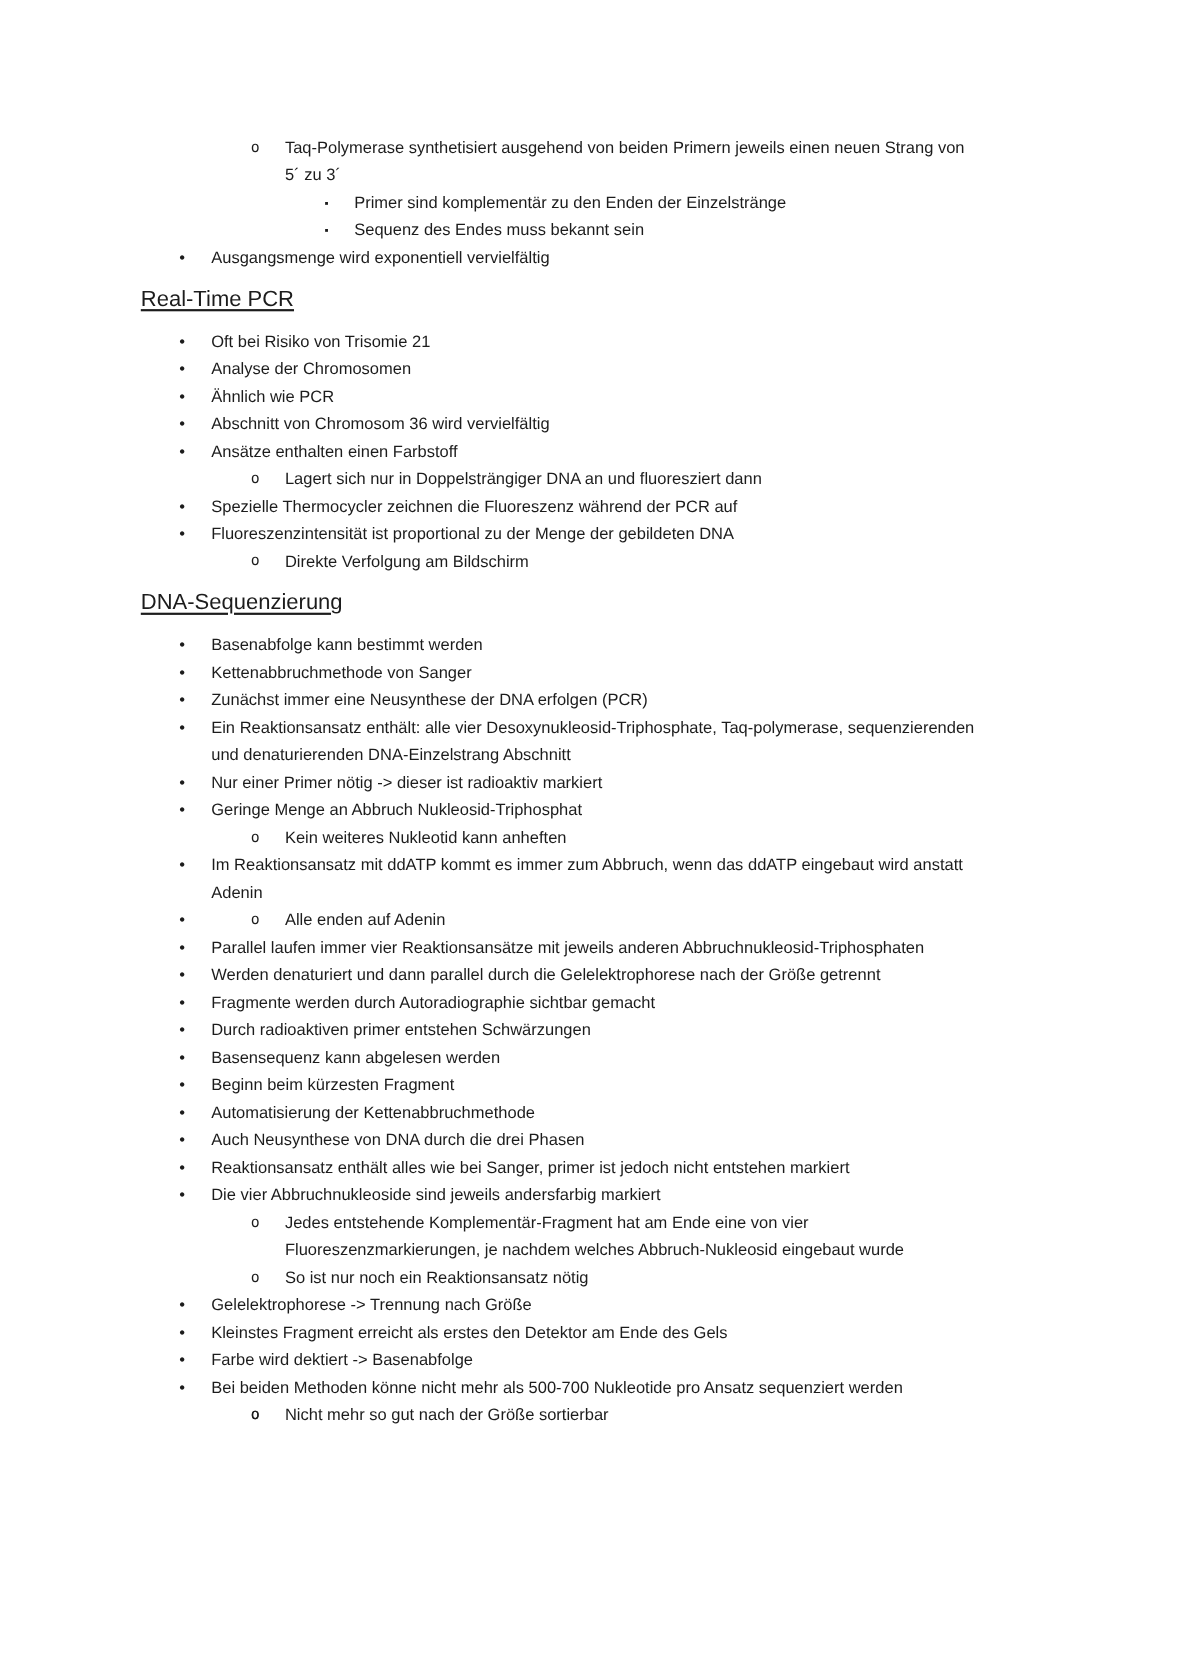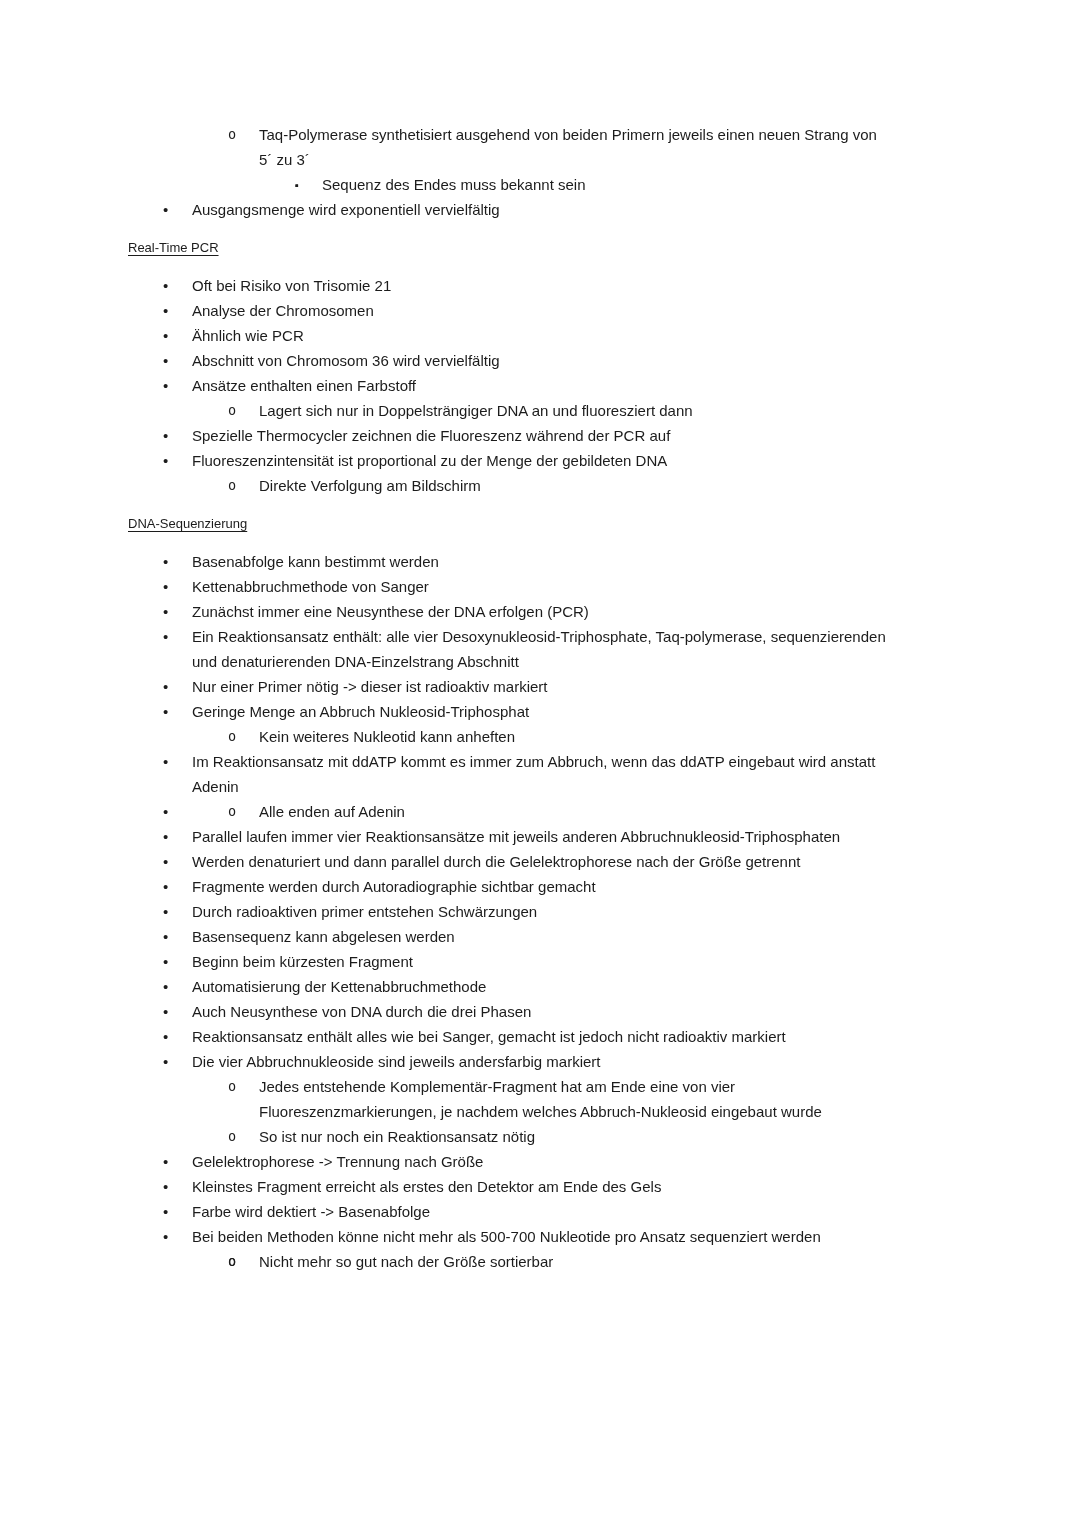--- a/index.html
+++ b/index.html
@@ -20,21 +20,21 @@
     height: 1527px;
     padding: 122px 127px 0 128px;
     background: #ffffff;
   }
   #content {
     font-size: 15px;
     line-height: 25px;
   }
   section { margin: 0; }
   .heading {
-    font-size: 13px;
+    font-size: 20px;
     font-weight: 400;
     text-decoration: underline;
     text-underline-offset: 3px;
     margin: 13px 0 13px 0;
     line-height: 25px;
     color: #1c1c1c;
   }
   .item {
     position: relative;
     margin: 0;
@@ -59,21 +59,21 @@
   .lvl3 .bullet { left: 167px; font-size: 10.5px; top: 1px; }
 </style>
 </head>
 <body>
 
 <main id="page">
   <div id="content">
       <section>
         <div class="item lvl2"><span class="bullet">o</span><span class="item-text">Taq-Polymerase synthetisiert ausgehend von beiden Primern jeweils einen neuen Strang von
 5´ zu 3´</span></div>
-        <div class="item lvl3"><span class="bullet">▪</span></div>
+        <div class="item lvl3"><span class="bullet">▪</span><span class="item-text">Primer sind komplementär zu den Enden der Einzelstränge</span></div>
         <div class="item lvl3"><span class="bullet">▪</span><span class="item-text">Sequenz des Endes muss bekannt sein</span></div>
         <div class="item lvl1"><span class="bullet">•</span><span class="item-text">Ausgangsmenge wird exponentiell vervielfältig</span></div>
       </section>
       <section>
         <h2 class="heading">Real-Time PCR</h2>
         <div class="item lvl1"><span class="bullet">•</span><span class="item-text">Oft bei Risiko von Trisomie 21</span></div>
         <div class="item lvl1"><span class="bullet">•</span><span class="item-text">Analyse der Chromosomen</span></div>
         <div class="item lvl1"><span class="bullet">•</span><span class="item-text">Ähnlich wie PCR</span></div>
         <div class="item lvl1"><span class="bullet">•</span><span class="item-text">Abschnitt von Chromosom 36 wird vervielfältig</span></div>
         <div class="item lvl1"><span class="bullet">•</span><span class="item-text">Ansätze enthalten einen Farbstoff</span></div>
@@ -99,21 +99,21 @@
         <div class="item lvl1"><span class="bullet">•</span><span class="item-text">Parallel laufen immer vier Reaktionsansätze mit jeweils anderen Abbruchnukleosid-Triphosphaten</span></div>
         <div class="item lvl1"><span class="bullet">•</span><span class="item-text">Werden denaturiert und dann parallel durch die Gelelektrophorese nach der Größe getrennt</span></div>
         <div class="item lvl1"><span class="bullet">•</span><span class="item-text">Fragmente werden durch Autoradiographie sichtbar gemacht</span></div>
         <div class="item lvl1"><span class="bullet">•</span><span class="item-text">Durch radioaktiven primer entstehen Schwärzungen</span></div>
         <div class="item lvl1"><span class="bullet">•</span><span class="item-text">Basensequenz kann abgelesen werden</span></div>
         <div class="item lvl1"><span class="bullet">•</span><span class="item-text">Beginn beim kürzesten Fragment</span></div>
       </section>
       <section>
         <div class="item lvl1"><span class="bullet">•</span><span class="item-text">Automatisierung der Kettenabbruchmethode</span></div>
         <div class="item lvl1"><span class="bullet">•</span><span class="item-text">Auch Neusynthese von DNA durch die drei Phasen</span></div>
-        <div class="item lvl1"><span class="bullet">•</span><span class="item-text">Reaktionsansatz enthält alles wie bei Sanger, gemacht ist jedoch nicht radioaktiv markiert</span></div>
+        <div class="item lvl1"><span class="bullet">•</span><span class="item-text">Reaktionsansatz enthält alles wie bei Sanger, primer ist jedoch nicht entstehen markiert</span></div>
         <div class="item lvl1"><span class="bullet">•</span><span class="item-text">Die vier Abbruchnukleoside sind jeweils andersfarbig markiert</span></div>
         <div class="item lvl2"><span class="bullet">o</span><span class="item-text">Jedes entstehende Komplementär-Fragment hat am Ende eine von vier
 Fluoreszenzmarkierungen, je nachdem welches Abbruch-Nukleosid eingebaut wurde</span></div>
         <div class="item lvl2"><span class="bullet">o</span><span class="item-text">So ist nur noch ein Reaktionsansatz nötig</span></div>
         <div class="item lvl1"><span class="bullet">•</span><span class="item-text">Gelelektrophorese -&gt; Trennung nach Größe</span></div>
         <div class="item lvl1"><span class="bullet">•</span><span class="item-text">Kleinstes Fragment erreicht als erstes den Detektor am Ende des Gels</span></div>
         <div class="item lvl1"><span class="bullet">•</span><span class="item-text">Farbe wird dektiert -&gt; Basenabfolge</span></div>
         <div class="item lvl1"><span class="bullet">•</span><span class="item-text">Bei beiden Methoden könne nicht mehr als 500-700 Nukleotide pro Ansatz sequenziert werden</span></div>
         <div class="item lvl2"><span class="bullet">o</span></div>
         <div class="item lvl2"><span class="bullet">o</span><span class="item-text">Nicht mehr so gut nach der Größe sortierbar</span></div>

